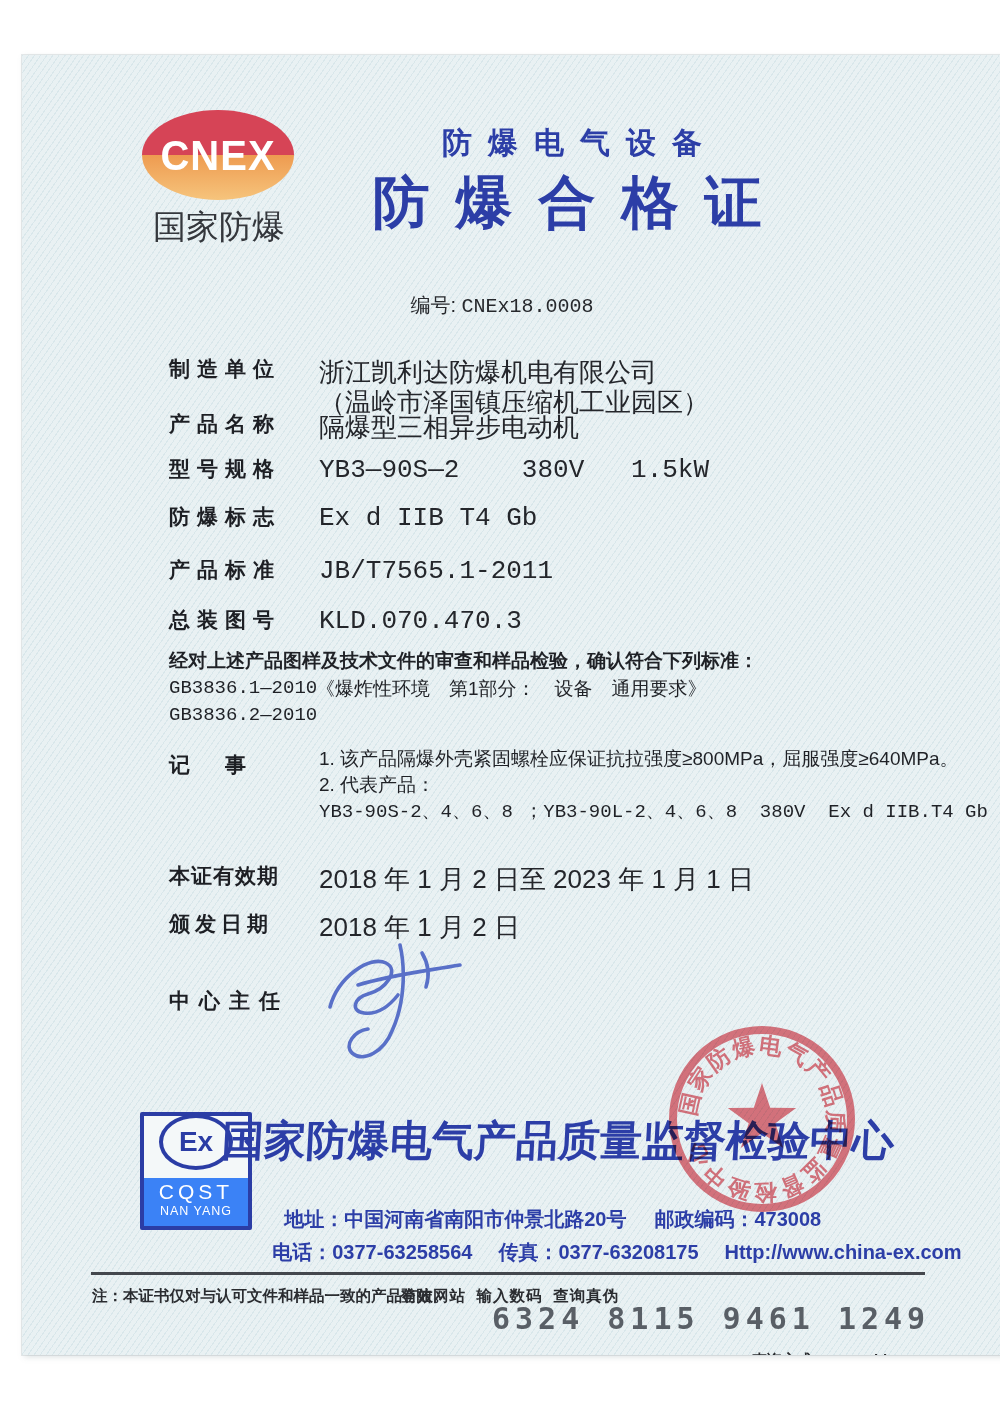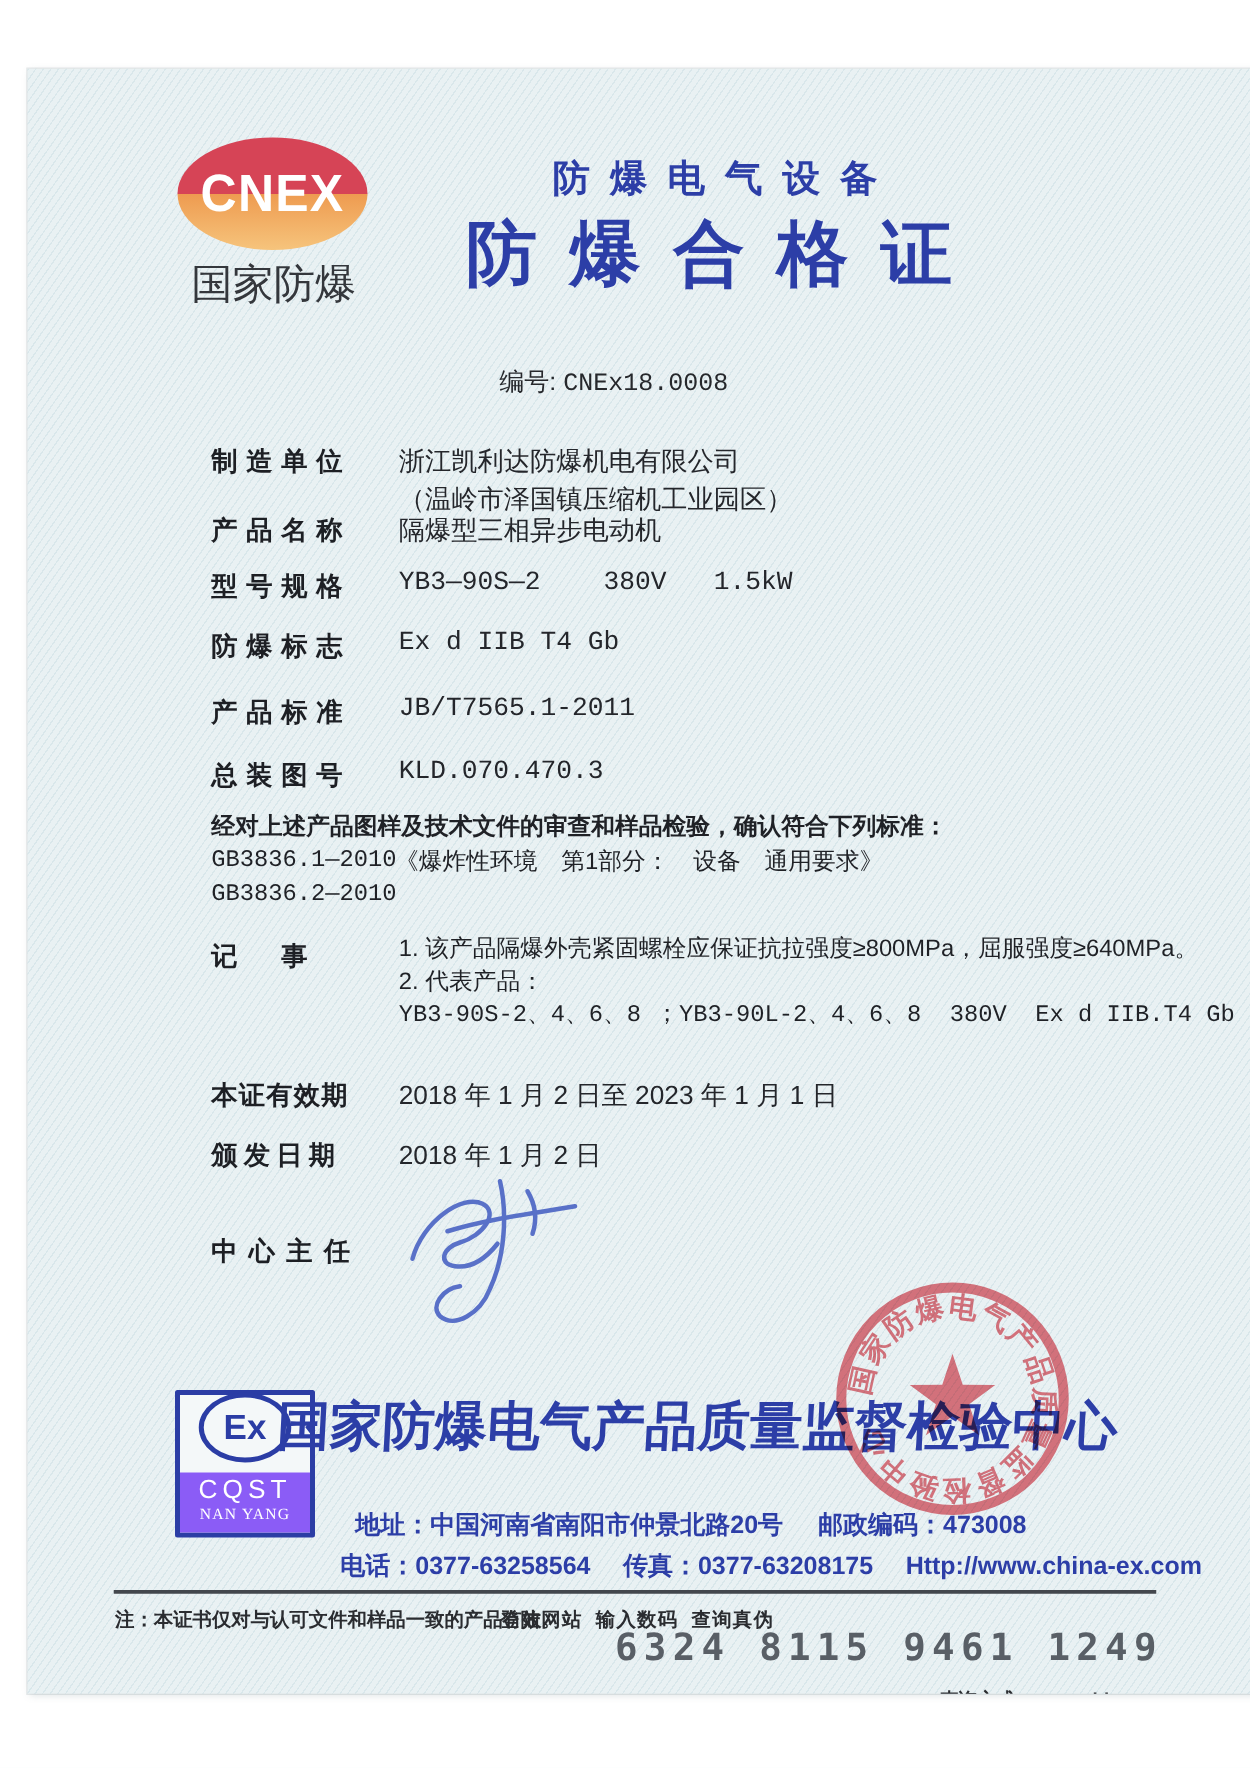--- a/index.html
+++ b/index.html
@@ -16,35 +16,35 @@
   
   .cnex-ellipse{
     left:120px;top:55px;width:152px;height:90px;border-radius:50%;
     background:linear-gradient(180deg,#d64456 0%,#d64456 50%,#ee9b50 50%,#f6c47c 100%);
     display:flex;align-items:center;justify-content:center;
   }
   .cnex-text{color:#ffffff;font-weight:bold;font-size:40px;letter-spacing:1px;transform:scaleY(1.05);}
   .cnex-caption{left:112px;top:150px;width:170px;text-align:center;font-size:33px;color:#34373c;font-weight:500;}
   .hdr-subtitle{left:248px;top:68px;width:620px;text-align:center;font-size:30px;font-weight:bold;letter-spacing:16px;color:#2c3ea7;}
   .hdr-title{left:248px;top:110px;width:620px;text-align:center;font-size:57px;font-weight:bold;letter-spacing:26px;color:#2c3ea7;}
-  .cert-no{left:129px;top:237px;width:680px;text-align:center;font-size:20px;color:#26282c;}
+  .cert-no{left:140px;top:237px;width:680px;text-align:center;font-size:20px;color:#26282c;}
   .cert-no .mono{font-family:"Liberation Mono","DejaVu Sans Mono",monospace;}
   
   .flabel{left:147px;font-size:21px;font-weight:700;color:#1d1f24;letter-spacing:7px;white-space:pre;}
-  .fval{left:297px;font-size:21px;color:#24262b;white-space:pre;}
+  .fval{left:297px;font-size:26px;color:#24262b;white-space:pre;}
   .mono{font-family:Liberation Mono, monospace;}
   .para{font-size:19px;color:#1f2126;white-space:pre;}
   
   .ex-box{left:118px;top:1057px;width:104px;height:110px;border:4px solid #2b3da5;background:#f4f8f9;border-radius:2px;}
   .ex-top{height:54px;display:flex;align-items:flex-end;justify-content:center;}
   .ex-oval{width:66px;height:48px;border:4px solid #2b3da5;border-radius:50%;display:flex;align-items:center;justify-content:center;background:transparent;margin-top:6px;}
   .ex-oval span{color:#2b3da5;font-weight:bold;font-size:28px;}
-  .ex-bottom{position:absolute;left:0;right:0;bottom:0;height:48px;background:#8b5cf6;color:#fff;text-align:center;}
+  .ex-bottom{position:absolute;left:0;right:0;bottom:0;height:48px;background:#3b82f6;color:#fff;text-align:center;}
   .ex-bottom .l1{display:block;font-size:21px;letter-spacing:4px;margin-top:2px;}
-  .ex-bottom .l2{display:block;font-size:12.5px;letter-spacing:1px;font-family:Liberation Serif, serif;}
+  .ex-bottom .l2{display:block;font-size:12.5px;letter-spacing:1px;}
   .inst-name{left:200px;top:1058px;width:700px;font-size:42px;font-weight:bold;color:#2c3ea7;font-family:"DejaVu Serif","Liberation Serif",serif;transform:skewX(-3deg);white-space:nowrap;}
   .inst-line{font-size:20px;font-weight:bold;color:#2c3ea7;white-space:pre;}
   .gap1{margin-left:28px;}
   .gap2{margin-left:26px;margin-top:24px;}
   
   .stamp{left:640px;top:964px;width:200px;height:200px;opacity:.85;mix-blend-mode:multiply;}
   
   .sig{left:280px;top:872px;width:190px;height:150px;}
   
   .divider{left:69px;top:1217px;width:834px;height:3px;background:#43474d;}

